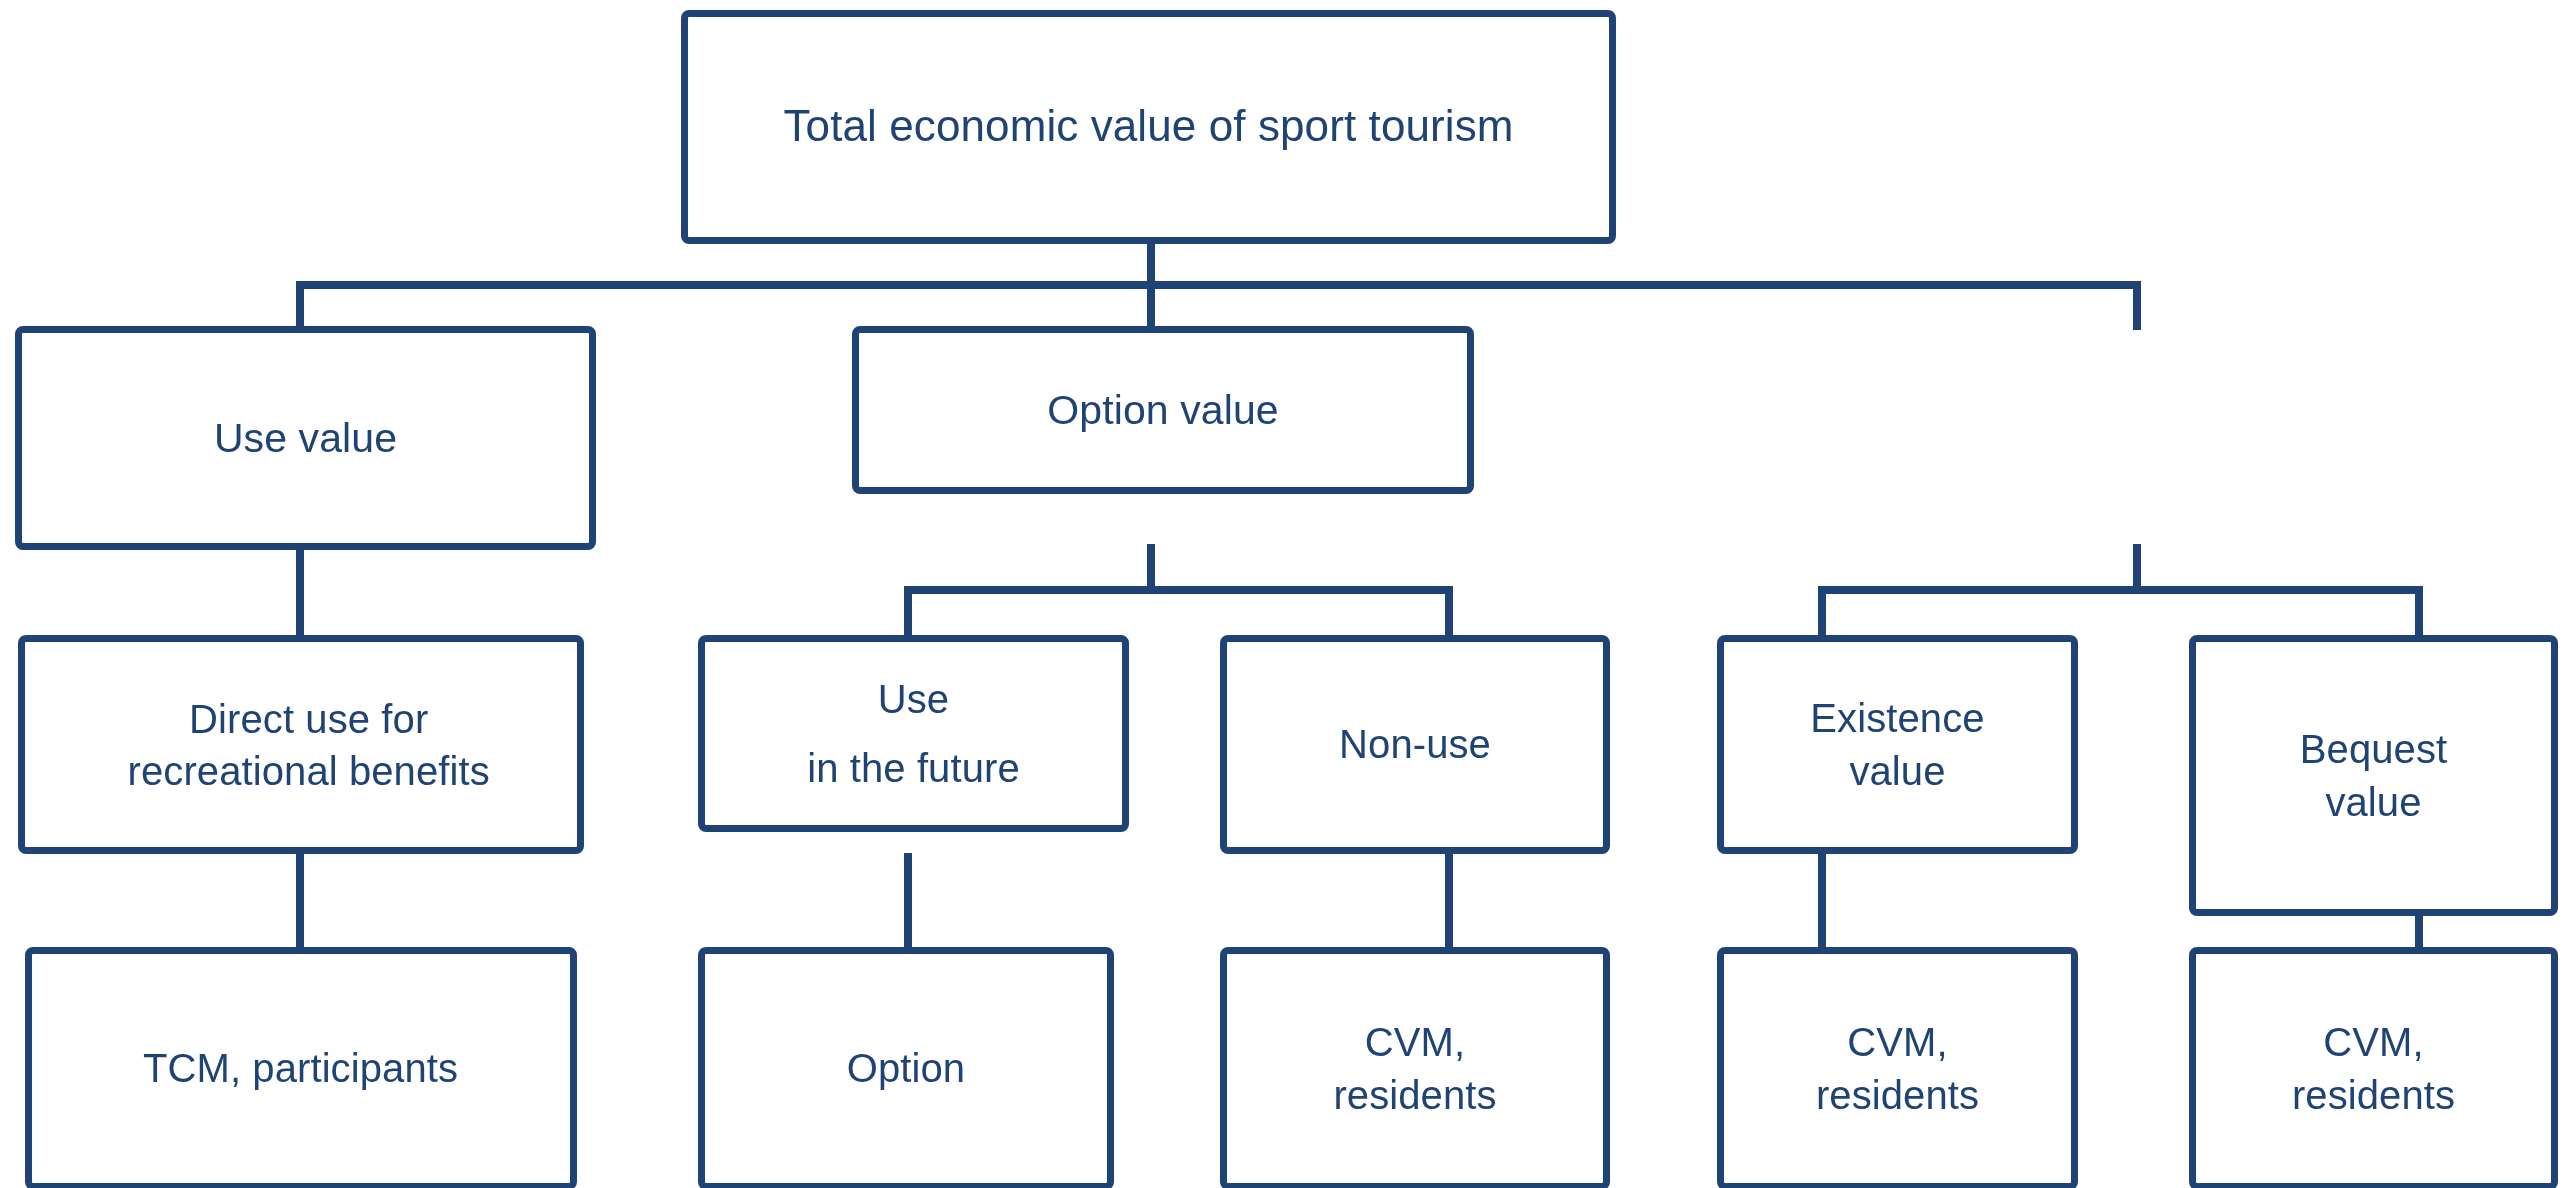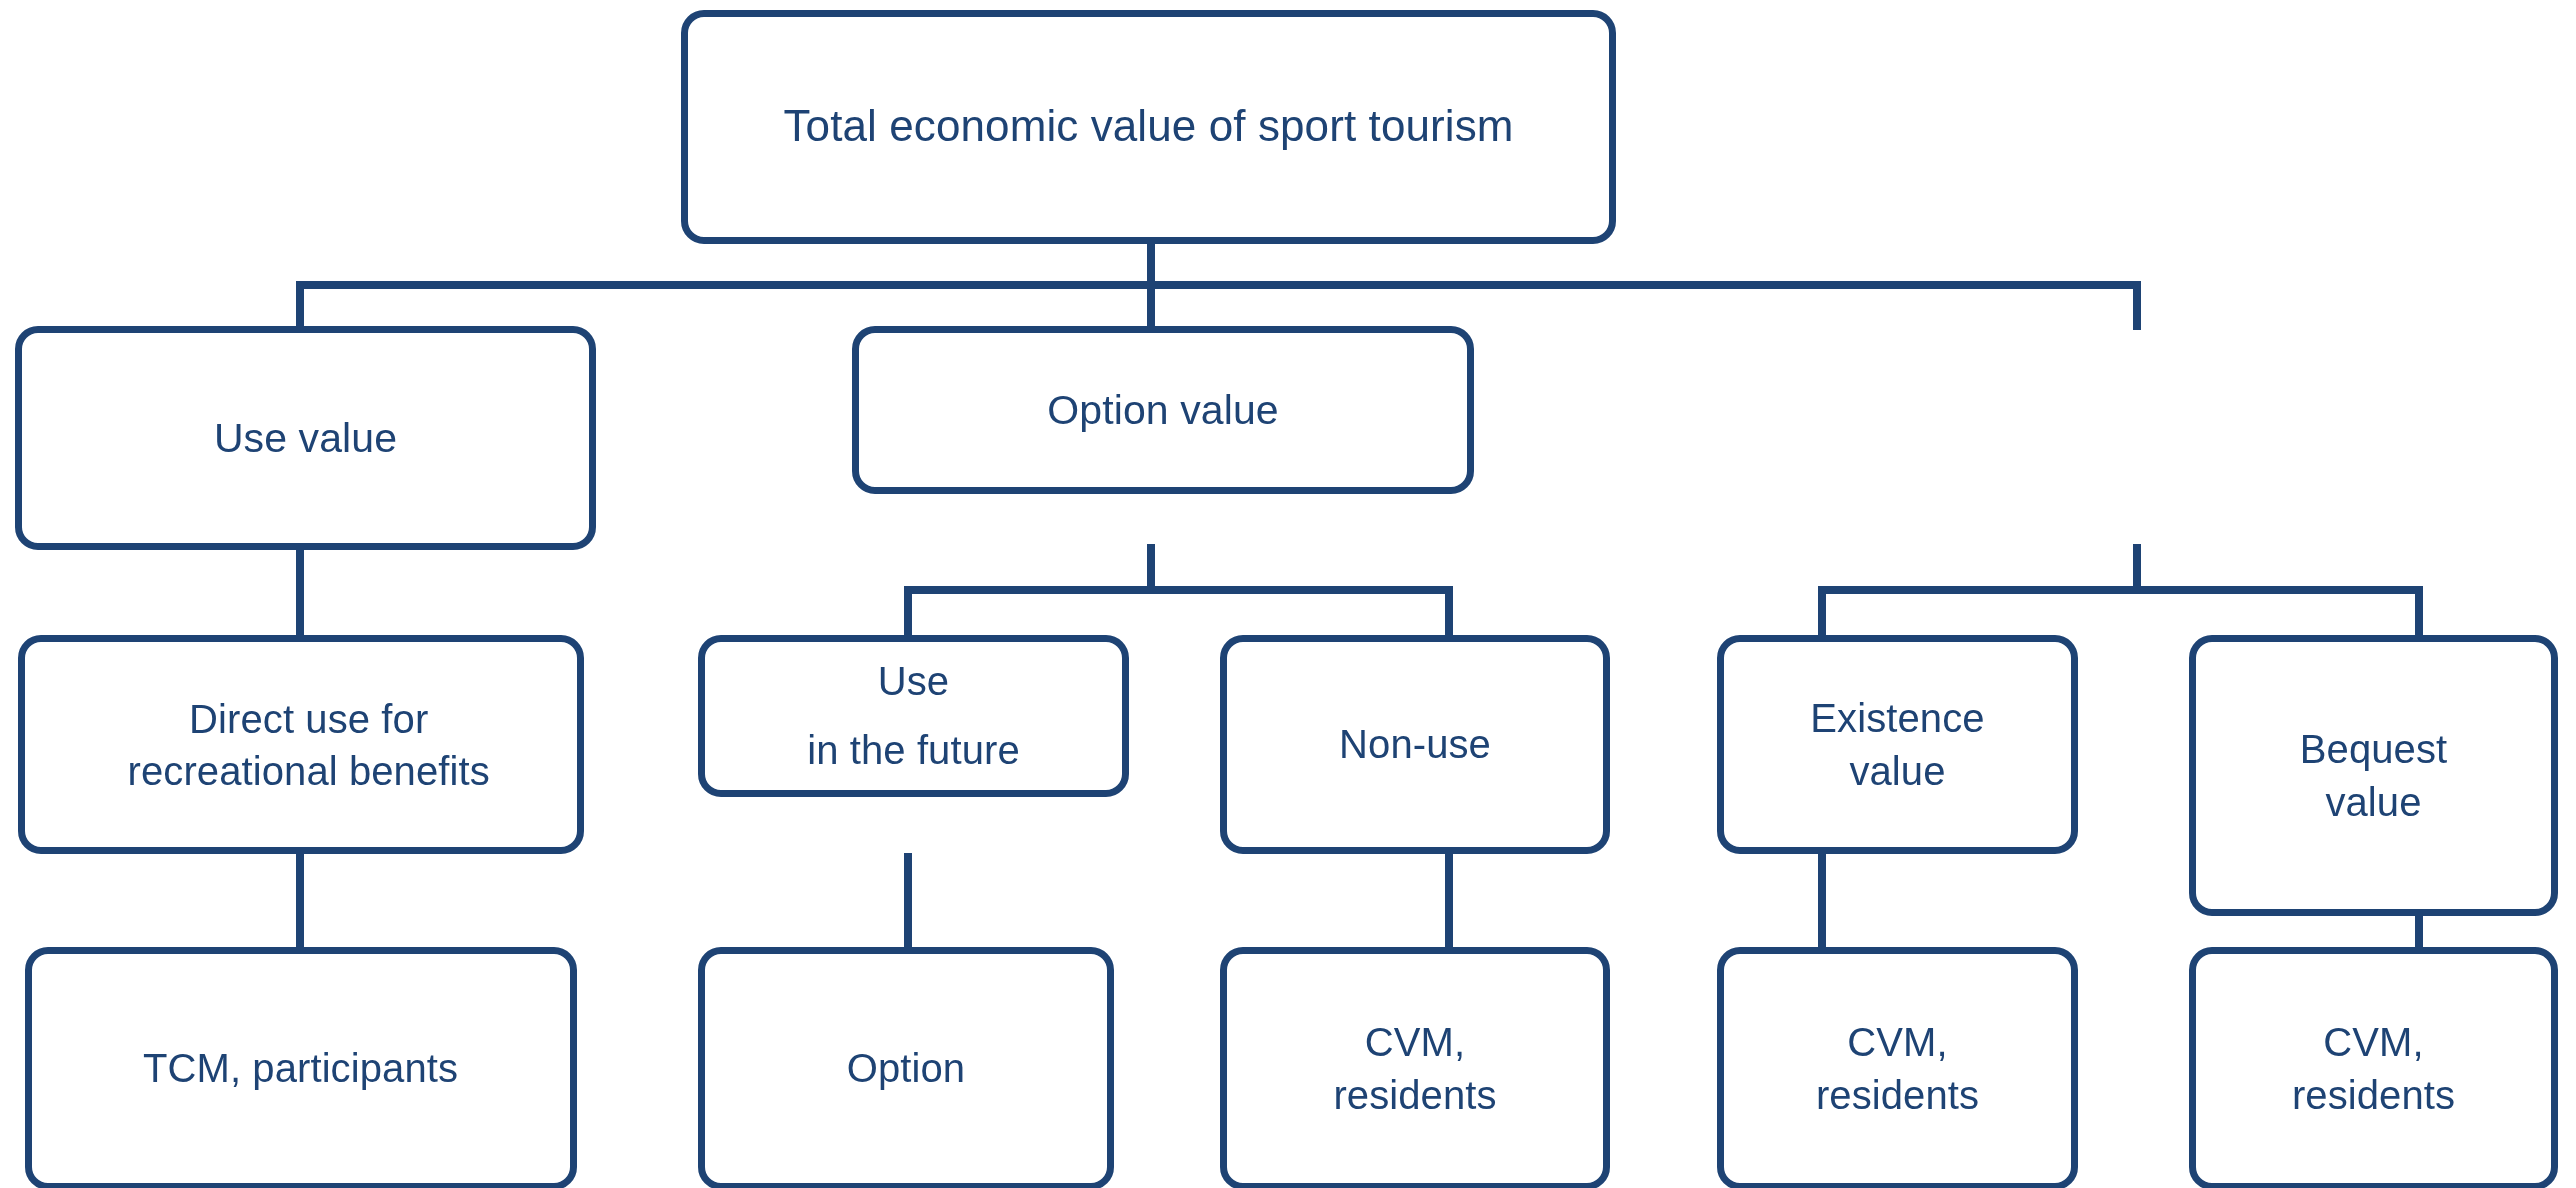--- a/index.html
+++ b/index.html
@@ -16,21 +16,21 @@
     width: 2576px;
     height: 1189px;
     background: #ffffff;
     overflow: hidden;
   }
   .node {
     position: absolute;
     box-sizing: border-box;
     background: #ffffff;
     border: 7.5px solid #1e4374;
-    border-radius: 23px;
+    border-radius: 8px;
     display: flex;
     align-items: center;
     justify-content: center;
     text-align: center;
     z-index: 3;
   }
   .node .label {
     color: #1e4374;
     font-family: "Liberation Sans", sans-serif;
     font-weight: 400;
@@ -98,21 +98,21 @@
   <div class="node level2" style="left:852px; top:326px; width:622px; height:168px;">
     <span class="label">Option value</span>
   </div>
 
 
   <div class="node level3 wide-line" style="left:17.7px; top:635px; width:566px; height:219px;padding-left:16px;">
     <span class="label">Direct use for
 recreational benefits</span>
   </div>
 
-  <div class="node level3 loose-line" style="left:698px; top:635px; width:431px; height:162px;">
+  <div class="node level3 loose-line" style="left:698px; top:635px; width:431px; height:197px;">
     <span class="label">Use
 in the future</span>
   </div>
 
   <div class="node level3" style="left:1220px; top:635px; width:390px; height:219px;">
     <span class="label">Non-use</span>
   </div>
 
   <div class="node level3" style="left:1717px; top:635px; width:361px; height:219px;">
     <span class="label">Existence

